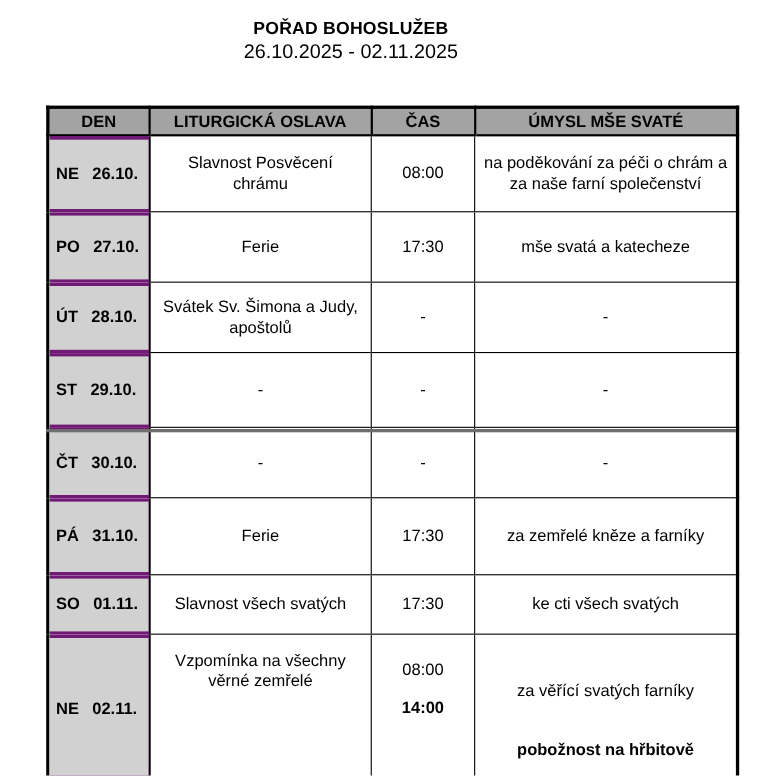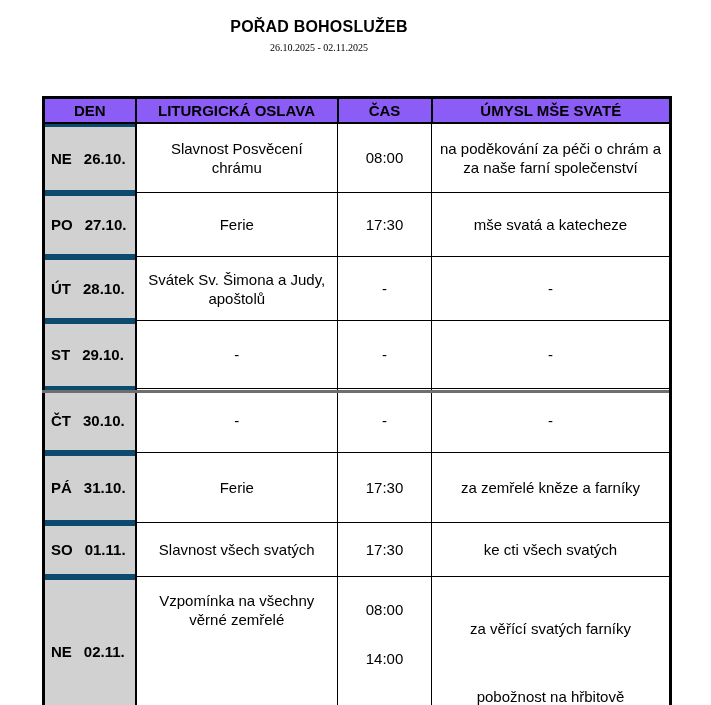--- a/index.html
+++ b/index.html
@@ -15,40 +15,40 @@
     width: 638px;
     text-align: center;
     padding-top: 16px;
     line-height: 21px;
   }
   .title-main, .title-sub {
     font-size: 16px;
     font-weight: bold;
     letter-spacing: 0.2px;
   }
-  .title-date { font-size: 10px; font-family: Liberation Serif, serif; }
+  .title-date { font-size: 18px; }
 
   .table-wrap {
     position: absolute;
     left: 42px; top: 96px;
     width: 627px;
   }
   table {
     border-collapse: collapse;
     table-layout: fixed;
     width: 627px;
     border: 3px solid #000;
   }
   col.c1 { width: 92px; }
   col.c2 { width: 202px; }
   col.c3 { width: 94px; }
   col.c4 { width: 239px; }
 
   th {
-    background: #8b5cf6;
+    background: #a3a3a3;
     font-size: 15px;
     font-weight: bold;
     height: 25px;
     text-align: center;
     vertical-align: middle;
     border-bottom: 2px solid #000;
   }
   th + th { border-left: 2px solid #000; }
 
   td {
@@ -59,21 +59,21 @@
     padding: 2px 3px;
   }
   tbody tr + tr td.cel,
   tbody tr + tr td.time,
   tbody tr + tr td.int { border-top: 1.5px solid #000; }
 
   td.day {
     border-right: 2px solid #000;
     padding: 0;
     position: relative;
-    background: #0c4a6e;
+    background: #701a75;
   }
   td.time { border-left: 1.5px solid #000; border-right: 1.5px solid #000; }
   td.cel, td.int { white-space: pre-line; }
 
   .day-box {
     position: absolute;
     left: 0; right: 0; top: 3px; bottom: 3px;
     background: #d1d1d1;
     display: flex;
     align-items: center;
@@ -88,21 +88,21 @@
   tr.r3 { height: 64px; }
   tr.r4 { height: 68px; }
   tr.r5 { height: 64px; }
   tr.r6 { height: 70px; }
   tr.r7 { height: 54px; }
   tr.r8 { height: 85px; }
 
   
   td.dual { vertical-align: top; padding-top: 0; }
   td.dual .entry-1 { margin-top: 23px; }
-  td.dual .entry-2 { margin-top: 30px; }
+  td.dual .entry-2 { margin-top: 15px; font-weight: bold; }
   td.cel-top { vertical-align: top; padding-top: 14px; }
 
   .page-divider {
     position: absolute;
     left: 0; top: 294px;
     width: 627px; height: 2.5px;
     background: #6e6e6e;
     z-index: 5;
   }
 </style>

